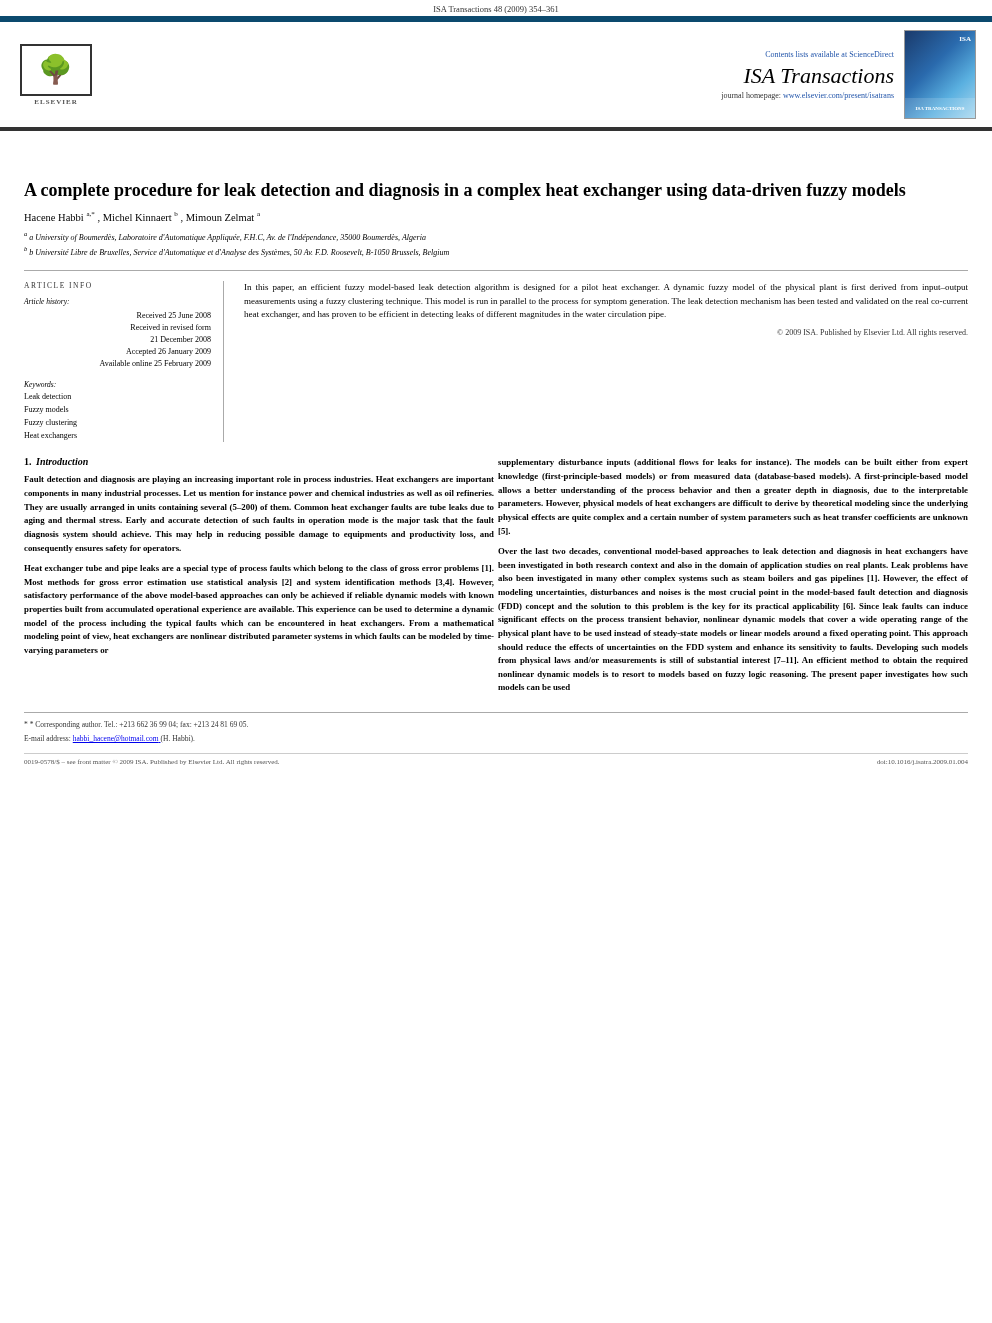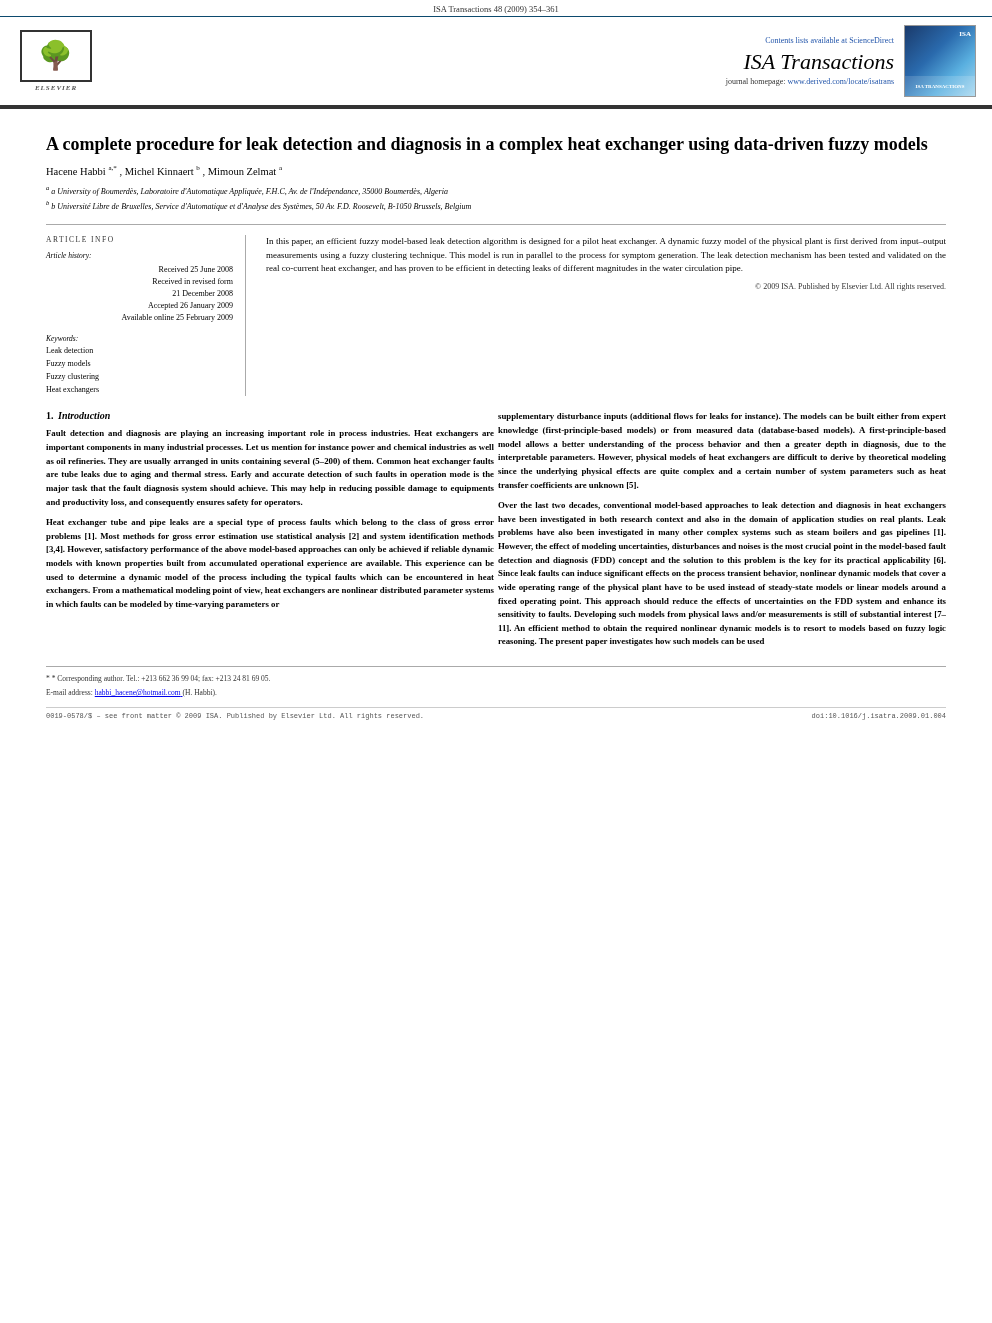--- a/index.html
+++ b/index.html
@@ -11,21 +11,21 @@
       width: 992px;
       min-height: 1323px;
     }
 
     
     .top-bar {
       text-align: center;
       font-size: 8.5px;
       padding: 4px 0 2px 0;
       color: #333;
-      border-bottom: 1px solid #0c4a6e;
+      border-bottom: 6px solid #0c4a6e;
     }
 
     
     .journal-header {
       display: flex;
       align-items: center;
       padding: 8px 16px;
       border-bottom: 2px solid #333;
       gap: 10px;
     }
@@ -49,21 +49,20 @@
     .elsevier-tree {
       font-size: 28px;
       line-height: 1;
     }
     .elsevier-text {
       font-size: 7px;
       font-weight: bold;
       letter-spacing: 1px;
       margin-top: 2px;
       color: #555;
-      font-style: italic;
     }
     .journal-center {
       flex: 1;
       text-align: right;
     }
     .sciencedirect-link {
       font-size: 8px;
       color: #2255aa;
       text-decoration: none;
       margin-bottom: 4px;
@@ -80,21 +79,21 @@
     .journal-homepage {
       font-size: 8px;
       color: #333;
     }
     .journal-homepage a {
       color: #2255aa;
       text-decoration: none;
     }
     .journal-cover {
       width: 72px;
-      height: 72px;
+      height: 89px;
       border: 1px solid #999;
       flex-shrink: 0;
       background: linear-gradient(135deg, #1a3a6b 0%, #2a6aad 40%, #5ab0e0 70%, #a8d8f0 100%);
       position: relative;
       overflow: hidden;
     }
     .journal-cover-overlay {
       position: absolute;
       bottom: 0;
       left: 0;
@@ -114,21 +113,22 @@
       position: absolute;
       top: 4px;
       right: 4px;
       font-size: 7px;
       color: #fff;
       font-weight: bold;
     }
 
     
     .main-content {
-      padding: 10px 46px;
+      padding: 10px 24px;
+      margin-top: 24px;
     }
 
     
     .article-title {
       font-size: 18px;
       font-weight: bold;
       color: #000;
       margin: 14px 0 8px 0;
       line-height: 1.3;
       font-family: 'Times New Roman', Times, serif;
@@ -268,21 +268,20 @@
       line-height: 1.5;
     }
     .footer-bottom {
       border-top: 1px solid #ccc;
       margin-top: 8px;
       padding-top: 4px;
       display: flex;
       justify-content: space-between;
       font-size: 7px;
       color: #555;
-      font-family: Liberation Mono, monospace;
     }
 
     
     .main-divider {
       border: none;
       border-top: 2px solid #333;
       margin: 0 0 0 0;
     }
   </style>
 </head>
@@ -302,21 +301,21 @@
   </div>
 
   <div class="journal-center">
     <a class="sciencedirect-link" href="#">
       <span>Contents lists available at ScienceDirect</span>
     </a>
     <div class="journal-title">ISA Transactions</div>
     <div class="journal-homepage">
       <span>journal homepage:</span>
       <a href="#">
-        <span>www.derived.com/locate/isatrans</span>
+        <span>www.elsevier.com/present/isatrans</span>
       </a>
     </div>
   </div>
 
   <div class="journal-cover">
     <div class="journal-cover-logo">ISA</div>
     <div class="journal-cover-overlay">
       <span class="journal-cover-text">ISA TRANSACTIONS</span>
     </div>
   </div>

